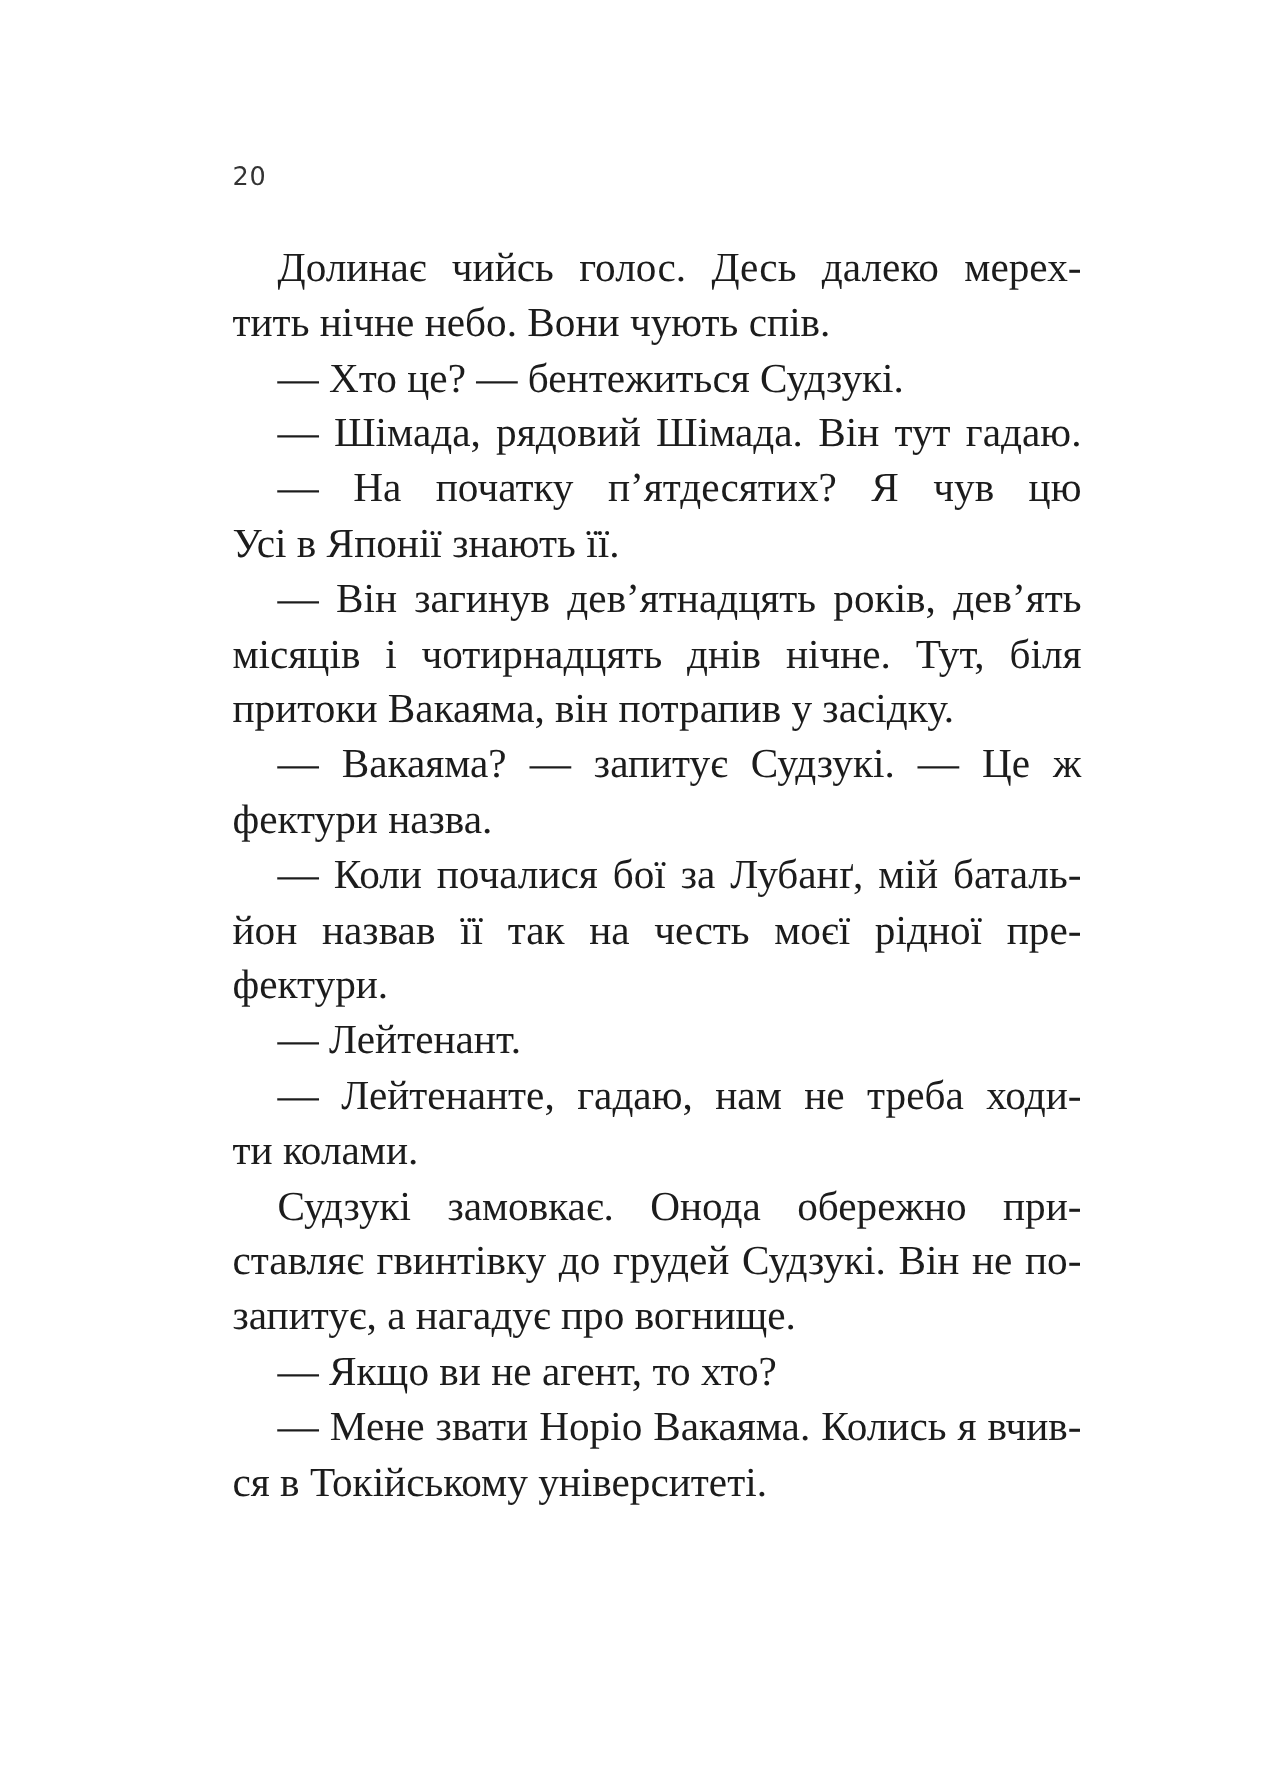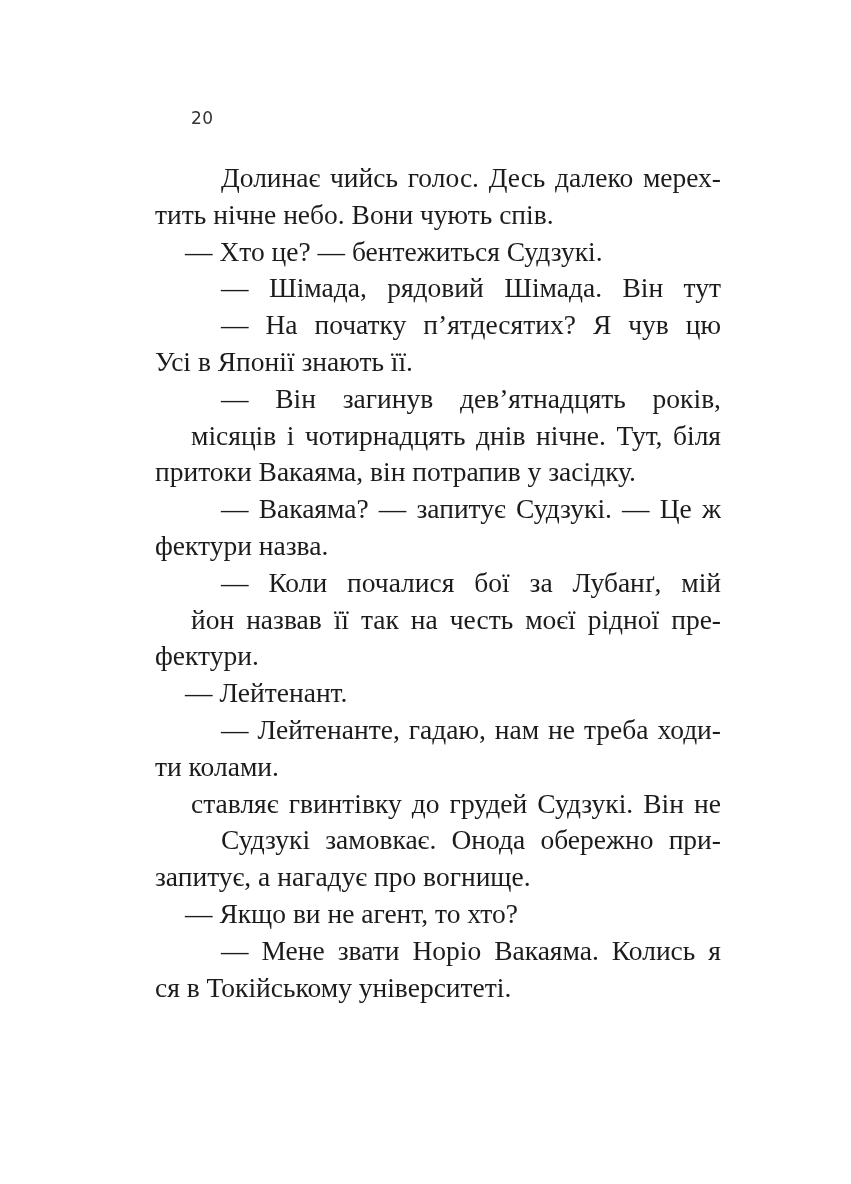--- a/index.html
+++ b/index.html
@@ -21,21 +21,20 @@
       background: #ffffff;
     }
     .page-number {
       position: absolute;
       left: 155px;
       top: 108px;
       font-family: "DejaVu Sans", sans-serif;
       font-size: 17px;
       color: #333;
       letter-spacing: 0.5px;
-      margin-left: 36px;
     }
     .text-block {
       position: absolute;
       left: 155px;
       top: 160px;
       width: 566px;
       font-family: "Liberation Serif", "DejaVu Serif", serif;
       font-size: 27.5px;
       line-height: 36.8px;
       color: #1c1c1c;
@@ -43,21 +42,20 @@
     .line {
       display: block;
       white-space: nowrap;
       height: 36.8px;
     }
     .line.justify {
       text-align: justify;
       text-align-last: justify;
       white-space: normal;
       overflow: hidden;
-      margin-left: 36px;
     }
     .line.indent {
       padding-left: 30px;
     }
   </style>
 </head>
 <body>
 
 <div class="page">
   <div class="page-number">20</div>
@@ -73,20 +71,20 @@
     <span class="line justify">місяців і чотирнадцять днів нічне. Тут, біля</span>
     <span class="line">притоки Вакаяма, він потрапив у засідку.</span>
     <span class="line indent justify">— Вакаяма? — запитує Судзукі. — Це ж</span>
     <span class="line">фектури назва.</span>
     <span class="line indent justify">— Коли почалися бої за Лубанґ, мій баталь-</span>
     <span class="line justify">йон назвав її так на честь моєї рідної пре-</span>
     <span class="line">фектури.</span>
     <span class="line indent">— Лейтенант.</span>
     <span class="line indent justify">— Лейтенанте, гадаю, нам не треба ходи-</span>
     <span class="line">ти колами.</span>
+    <span class="line indent justify">Судзукі замовкає. Онода обережно при-</span>
     <span class="line justify">ставляє гвинтівку до грудей Судзукі. Він не по-</span>
-    <span class="line indent justify">Судзукі замовкає. Онода обережно при-</span>
     <span class="line">запитує, а нагадує про вогнище.</span>
     <span class="line indent">— Якщо ви не агент, то хто?</span>
     <span class="line indent justify">— Мене звати Норіо Вакаяма. Колись я вчив-</span>
     <span class="line">ся в Токійському університеті.</span>
   </div>
 </div>
 
 </body></html>

